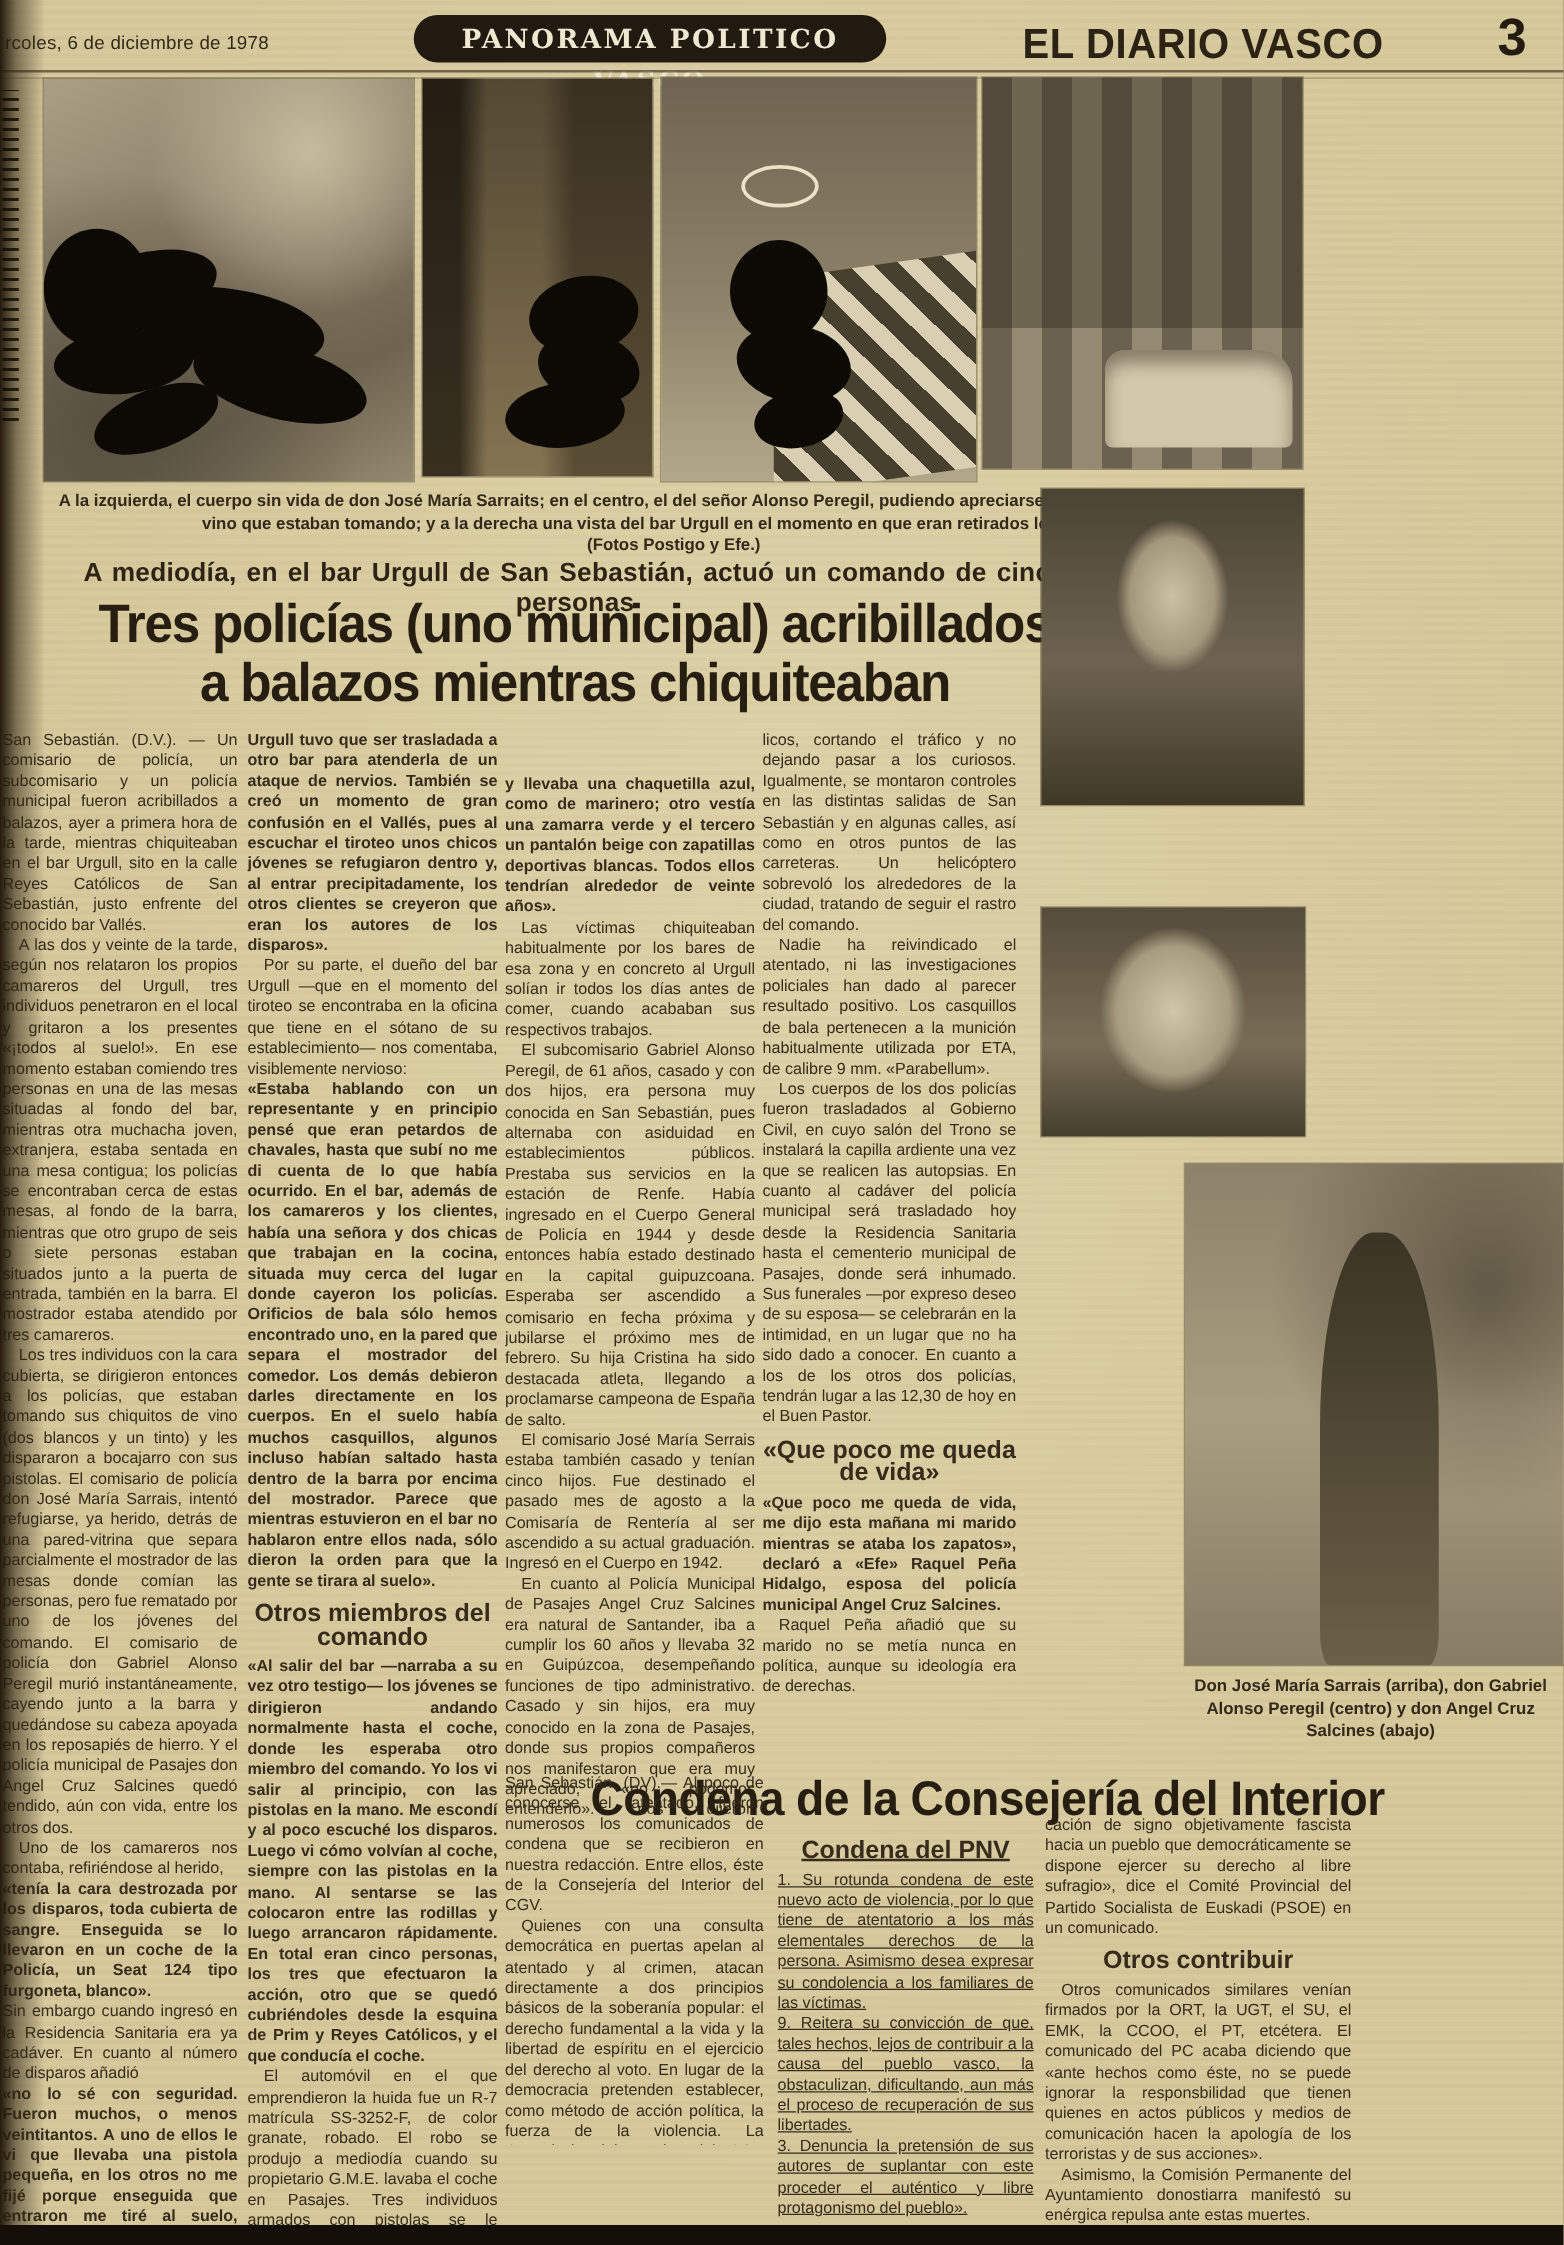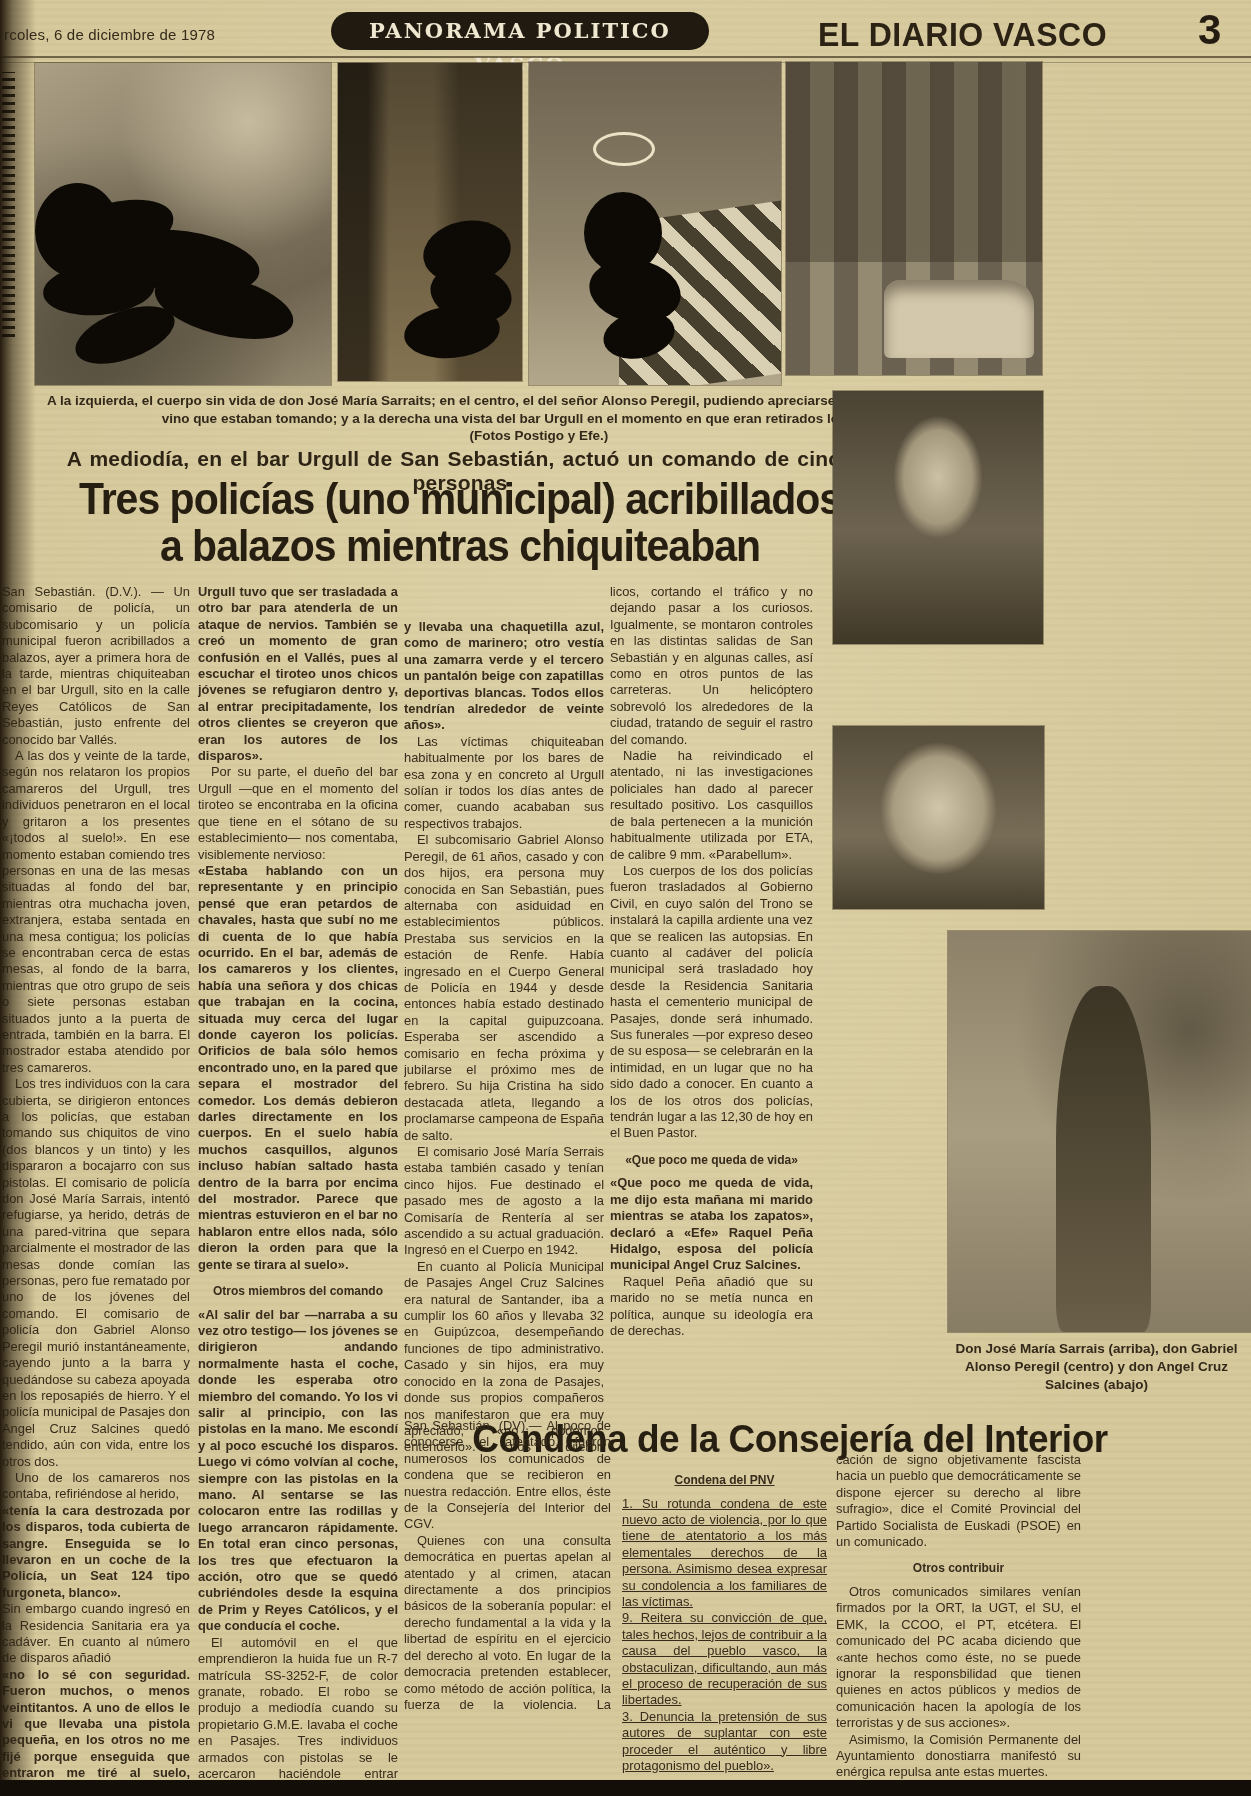--- a/index.html
+++ b/index.html
@@ -35,21 +35,21 @@
           font-size:21px;letter-spacing:.2px;word-spacing:2px;color:#2e2415;}
   .headline{position:absolute;left:60px;width:800px;text-align:center;font-weight:700;
             font-size:41px;letter-spacing:-1px;color:#261e11;transform:scaleY(1.06);}
   .condena-headline{position:absolute;left:420px;top:1418px;width:740px;text-align:center;font-weight:700;
             font-size:37px;letter-spacing:-.5px;color:#261e11;transform:scaleY(1.05);}
   
   .body-col{position:absolute;font-size:12.9px;line-height:16.4px;text-align:justify;color:#372c1c;}
   .col-para{text-indent:13px;margin:0;}
   .col-para.ni{text-indent:0;}
   .col-para.b{font-weight:700;}
-  .col-head{font-weight:700;text-align:center;font-size:12px;line-height:18.5px;margin:9px 0 6px;}
+  .col-head{font-weight:700;text-align:center;font-size:20px;line-height:18.5px;margin:9px 0 6px;}
   .portrait-caption{position:absolute;left:945px;top:1340px;width:303px;font-weight:700;
                     font-size:13.5px;line-height:18px;text-align:center;color:#33291a;}
   
   .gutter{position:absolute;left:0;top:0;width:36px;height:1796px;z-index:5;
           background:linear-gradient(90deg,#241b0e 0%,rgba(48,37,20,.55) 35%,rgba(48,37,20,0) 100%);}
   .ticket-marks{position:absolute;left:2px;top:72px;width:13px;height:265px;z-index:6;
           background:repeating-linear-gradient(0deg,rgba(18,12,5,.85) 0 3px,rgba(0,0,0,0) 3px 8px);}
   .bottom-edge{position:absolute;left:0;top:1780px;width:1251px;height:16px;background:#130e07;z-index:5;}
 </style>
 </head>

